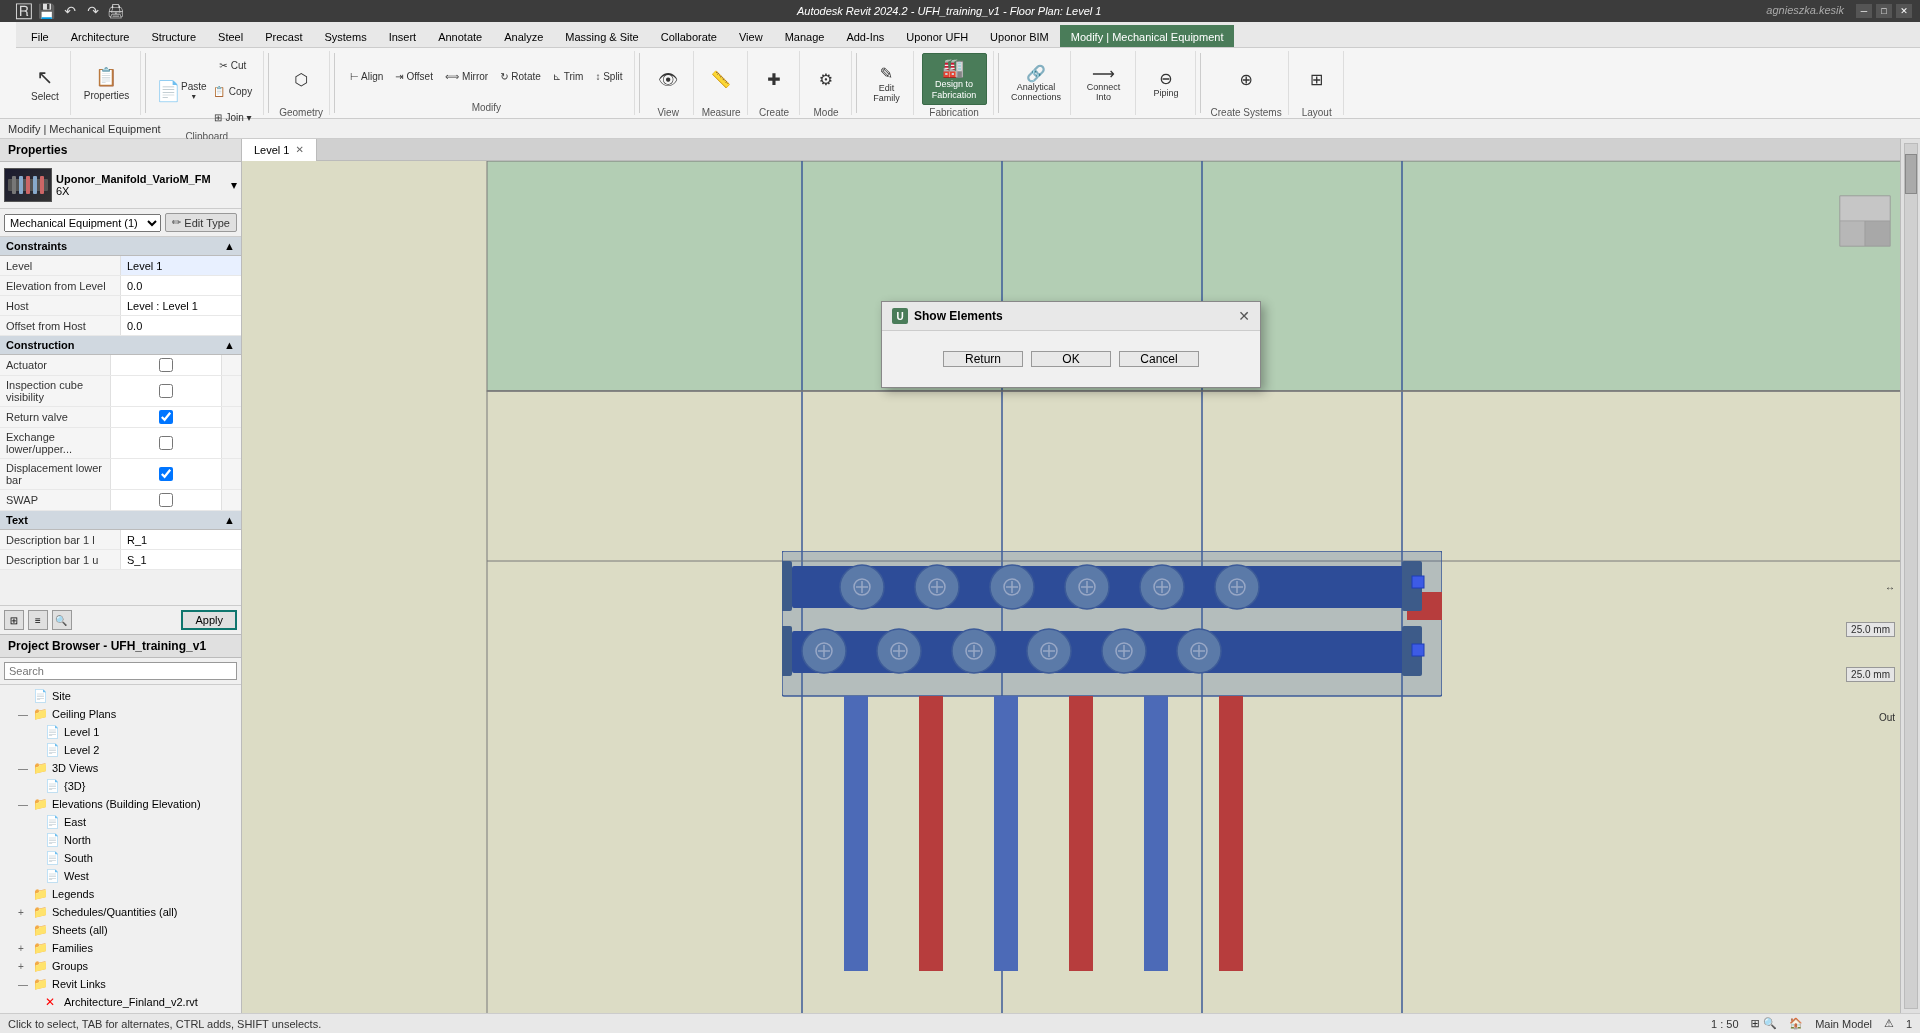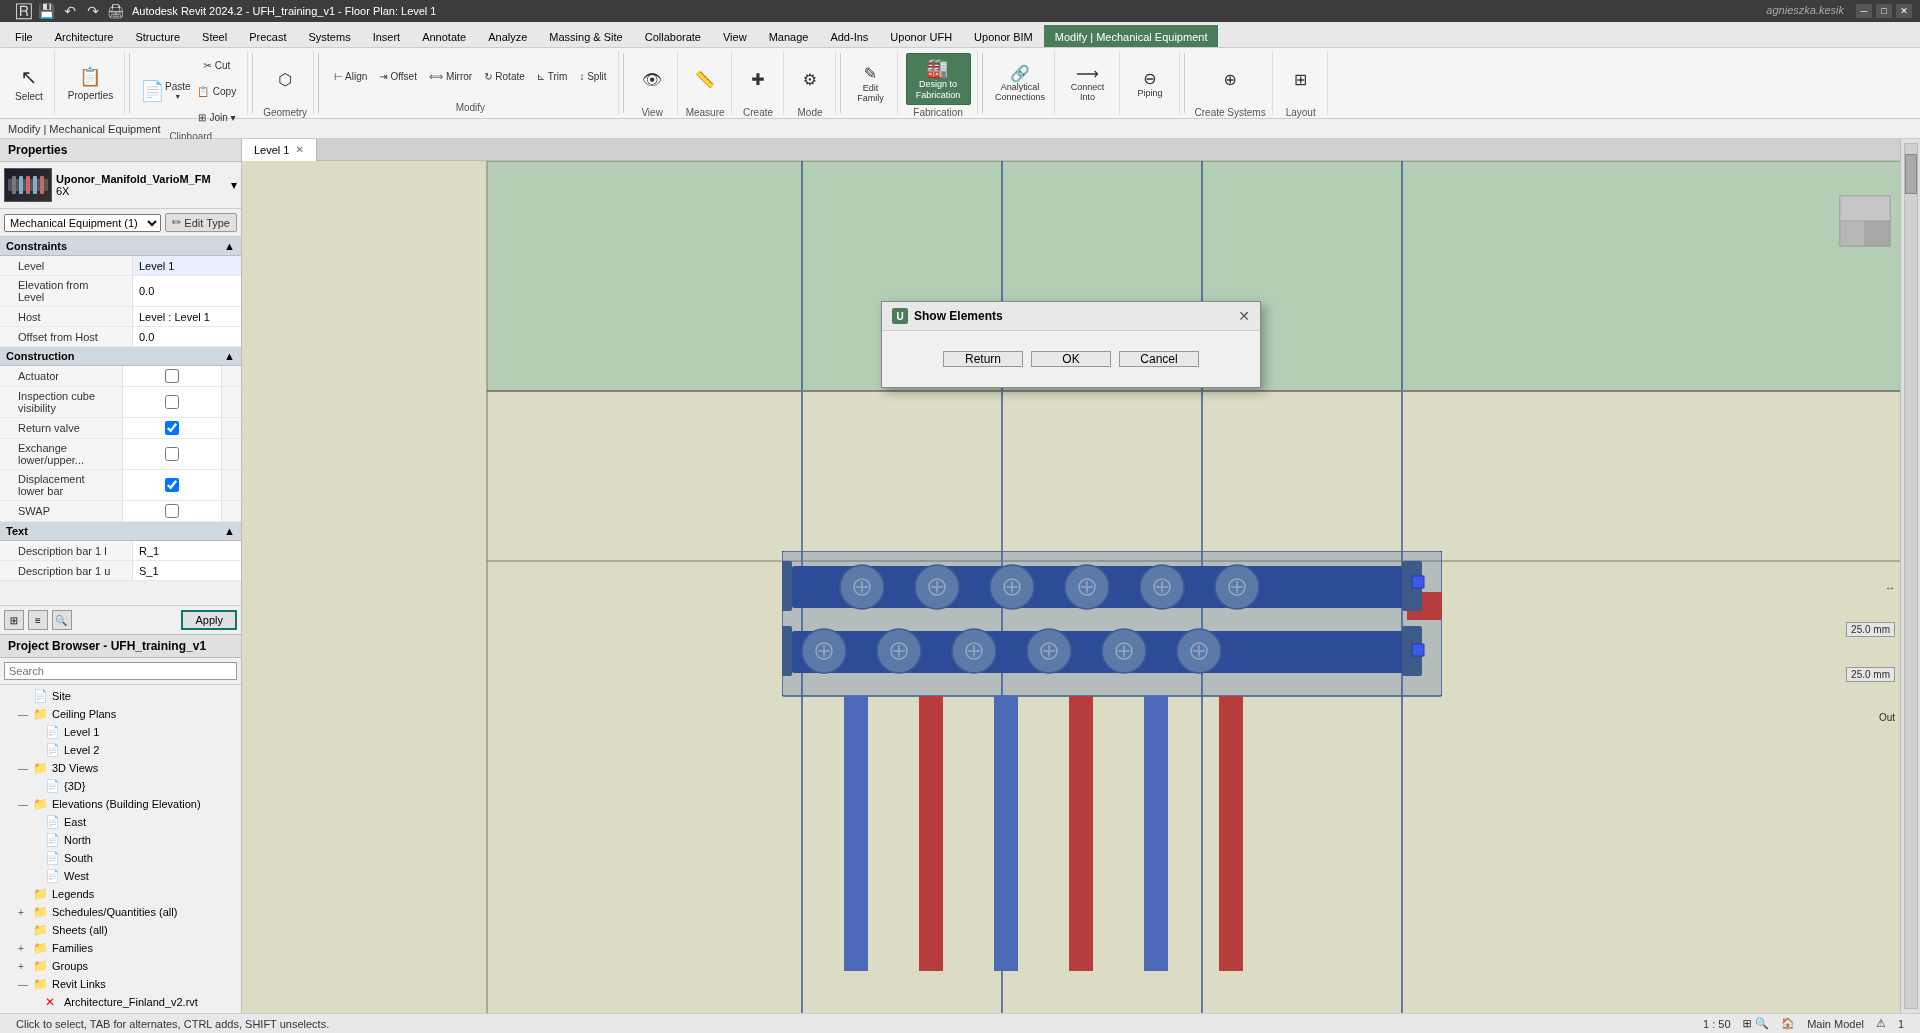--- a/index.html
+++ b/index.html
@@ -1,25 +1,25 @@
 <!DOCTYPE html>
 <html><head>
   <meta charset="utf-8">
   <style>
     * { margin: 0; padding: 0; box-sizing: border-box; }
     body { width: 1920px; height: 1033px; overflow: hidden; font-family: 'Segoe UI', Arial, sans-serif; font-size: 12px; background: #f0f0f0; }
 
     
     #title-bar { height: 22px; background: #3c3c3c; display: flex; align-items: center; justify-content: space-between; padding: 0 8px; color: #fff; font-size: 11px; }
-    #title-bar .title-text { flex: 1; text-align: left; }
+    #title-bar .title-text { flex: 1; text-align: center; font-style: italic; }
     #title-bar .win-controls { display: flex; gap: 4px; }
     #title-bar .win-btn { width: 16px; height: 14px; background: #555; border: none; cursor: pointer; color: #fff; font-size: 9px; display: flex; align-items: center; justify-content: center; }
 
     
-    #ribbon { background: #f5f5f5; border-bottom: 1px solid #ccc; }
+    #ribbon { background: #f5f5f5; border-bottom: 1px solid #ccc; padding-left: 16px; }
     #ribbon-tabs { display: flex; background: #e8e8e8; height: 26px; align-items: flex-end; padding-left: 4px; border-bottom: 1px solid #ccc; }
     .ribbon-tab { padding: 4px 10px; font-size: 11px; cursor: pointer; border: 1px solid transparent; border-bottom: none; height: 22px; display: flex; align-items: center; }
     .ribbon-tab.modify-active { background: #4a7c59; color: #fff; border-color: #4a7c59; }
 
     #ribbon-content { display: flex; height: 70px; align-items: center; padding: 2px 4px; gap: 2px; background: #f5f5f5; }
     .ribbon-group { display: flex; flex-direction: column; align-items: center; border-right: 1px solid #ddd; padding: 2px 6px; height: 64px; justify-content: space-between; min-width: 50px; }
     .ribbon-group-label { font-size: 10px; color: #555; text-align: center; margin-top: 2px; }
     .ribbon-group-buttons { display: flex; gap: 2px; align-items: center; flex: 1; }
     .ribbon-btn { display: flex; flex-direction: column; align-items: center; justify-content: center; padding: 2px 4px; cursor: pointer; border: 1px solid transparent; border-radius: 2px; min-width: 32px; height: 52px; font-size: 10px; color: #333; }
     .ribbon-btn .icon { font-size: 18px; margin-bottom: 2px; }
@@ -39,21 +39,21 @@
     #prop-item-selector { display: flex; align-items: center; padding: 6px 4px; gap: 4px; border-bottom: 1px solid #ccc; }
     .prop-item-thumb { width: 48px; height: 34px; background: linear-gradient(135deg, #1a1a2e, #333); border: 1px solid #555; display: flex; align-items: center; justify-content: center; }
 
     #type-selector { display: flex; align-items: center; padding: 4px; border-bottom: 1px solid #ccc; gap: 4px; }
     #type-selector select { flex: 1; font-size: 11px; padding: 1px; }
     #edit-type-btn { font-size: 11px; padding: 2px 6px; cursor: pointer; background: #e0e0e0; border: 1px solid #999; white-space: nowrap; }
 
     #properties-content { flex: 1; overflow-y: auto; font-size: 11px; }
     .prop-section-header { background: #d0d8e0; padding: 3px 6px; font-weight: bold; display: flex; justify-content: space-between; align-items: center; cursor: pointer; border-bottom: 1px solid #bbb; }
     .prop-row { display: flex; border-bottom: 1px solid #e8e8e8; min-height: 20px; }
-    .prop-label { flex: 1; padding: 3px 18px; color: #333; background: #f5f5f5; border-right: 1px solid #e0e0e0; display: flex; align-items: center; }
+    .prop-label { flex: 1; padding: 3px 6px; color: #333; background: #f5f5f5; border-right: 1px solid #e0e0e0; display: flex; align-items: center; }
     .prop-value { flex: 1; padding: 3px 6px; background: #fff; display: flex; align-items: center; }
     .prop-value input { width: 100%; border: none; font-size: 11px; background: transparent; }
     .prop-value.editable { background: #e8f0ff; }
     .prop-checkbox { width: 14px; height: 14px; }
 
     #prop-footer { display: flex; padding: 4px; border-top: 1px solid #ccc; gap: 4px; }
     #prop-footer-icons { display: flex; gap: 4px; }
     .prop-icon-btn { width: 20px; height: 20px; background: #e0e0e0; border: 1px solid #999; cursor: pointer; display: flex; align-items: center; justify-content: center; font-size: 10px; }
     #apply-btn { margin-left: auto; padding: 2px 12px; background: #e0e0e0; border: 2px solid #0f766e; cursor: pointer; font-size: 11px; }
 
@@ -84,21 +84,21 @@
     #dialog-title-bar { background: #e8e8e8; padding: 6px 10px; display: flex; align-items: center; justify-content: space-between; border-bottom: 1px solid #ccc; font-size: 12px; font-weight: bold; }
     #dialog-title-icon { width: 16px; height: 16px; background: #4a7c59; border-radius: 2px; margin-right: 6px; display: flex; align-items: center; justify-content: center; color: #fff; font-size: 10px; font-weight: bold; }
     #dialog-close-btn { cursor: pointer; font-size: 14px; color: #555; background: none; border: none; }
     #dialog-buttons { display: flex; gap: 8px; padding: 20px 16px; justify-content: center; }
     .dialog-btn { padding: 0 20px; font-size: 12px; cursor: pointer; border: 1px solid #999; background: #e8e8e8; min-width: 80px; }
 
     
     #right-panel { width: 20px; background: #e0e0e0; border-left: 1px solid #bbb; display: flex; flex-direction: column; align-items: center; padding: 2px 0; }
 
     
-    #status-bar { height: 20px; background: #e8e8e8; border-top: 1px solid #ccc; display: flex; align-items: center; padding: 0 16px; font-size: 11px; color: #333; justify-content: space-between; }
+    #status-bar { height: 20px; background: #e8e8e8; border-top: 1px solid #ccc; display: flex; align-items: center; padding: 0 8px; font-size: 11px; color: #333; justify-content: space-between; }
 
     
     #manifold-svg { width: 660px; height: 420px; }
 
     .scrollbar-track { flex: 1; width: 14px; background: #d0d0d0; border: 1px solid #bbb; margin: 2px; position: relative; }
     .scrollbar-thumb { width: 12px; height: 40px; background: #aaa; border: 1px solid #888; position: absolute; top: 10px; left: 0; cursor: pointer; }
 
     .ribbon-separator { width: 1px; height: 60px; background: #ccc; margin: 0 2px; }
 
     #qat { display: flex; align-items: center; gap: 3px; padding: 0 6px; }

